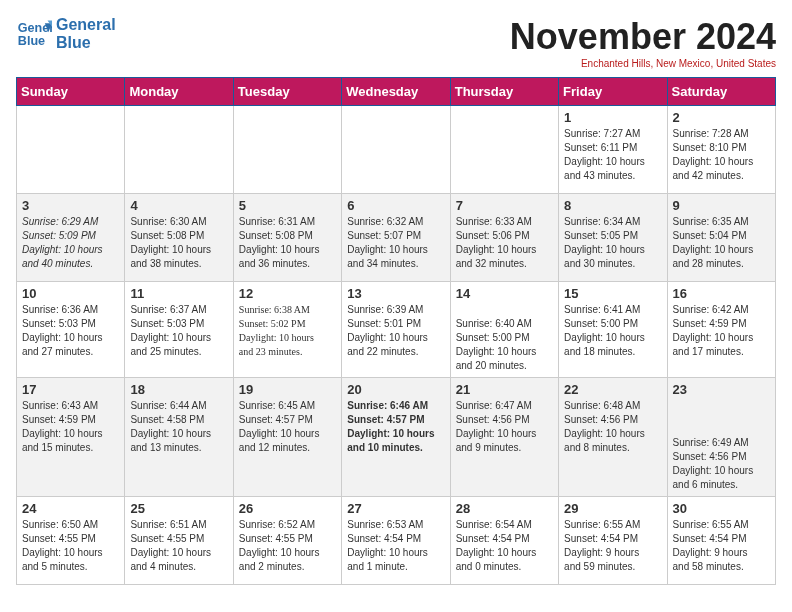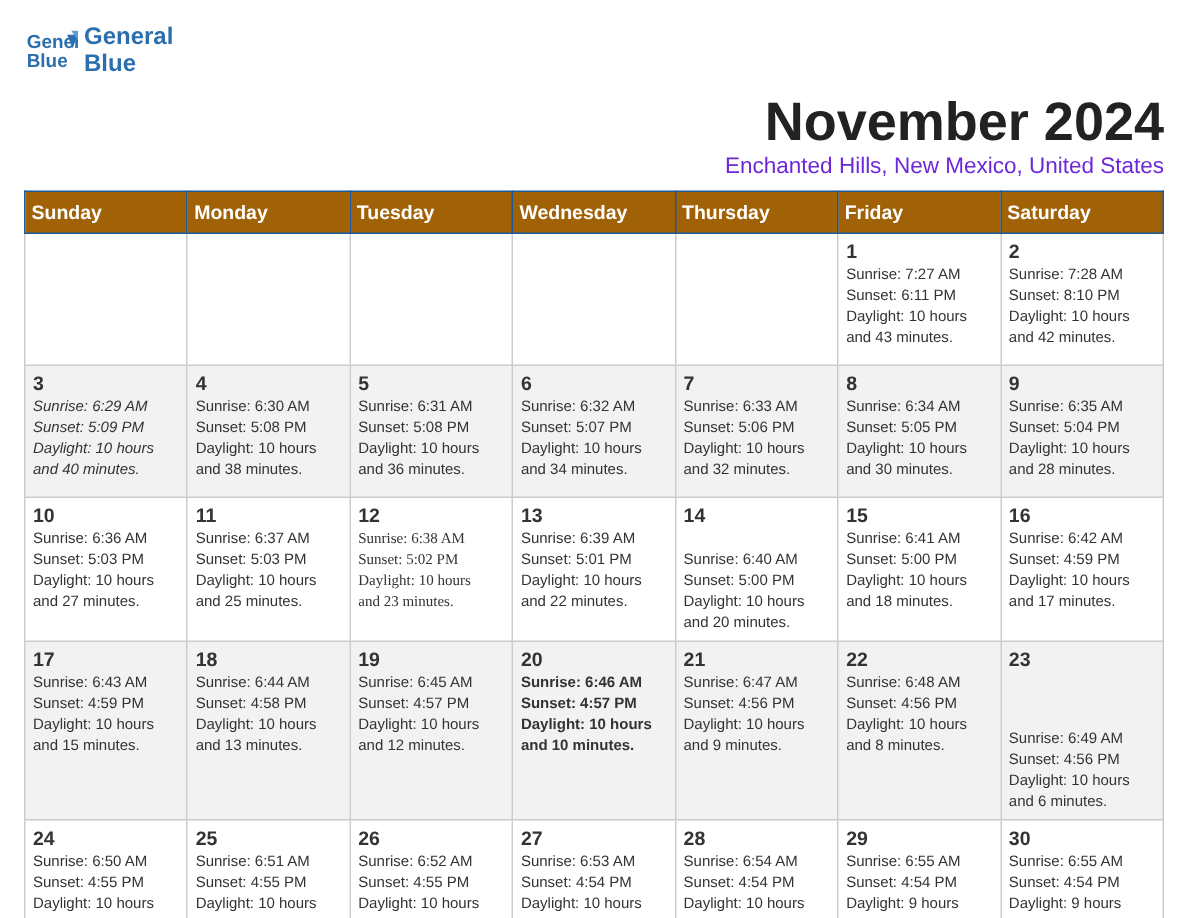--- a/index.html
+++ b/index.html
@@ -25,33 +25,32 @@
       width: 36px;
       height: 36px;
     }
     .title-area {
       text-align: right;
     }
     .month-title {
       font-size: 36px;
       font-weight: bold;
       color: #222;
-      margin-top: 44px;
     }
     .location-title {
-      font-size: 15px;
-      color: #6d28d9;
+      font-size: 10px;
+      color: #b91c1c;
     }
     table {
       width: 100%;
       border-collapse: collapse;
       table-layout: fixed;
     }
     thead th {
-      background: #a16207;
+      background: #be185d;
       color: #fff;
       font-size: 13px;
       font-weight: bold;
       padding: 6px 4px;
       text-align: left;
       border: 1px solid #1a5a9a;
     }
     tbody td {
       vertical-align: top;
       border: 1px solid #ccc;

